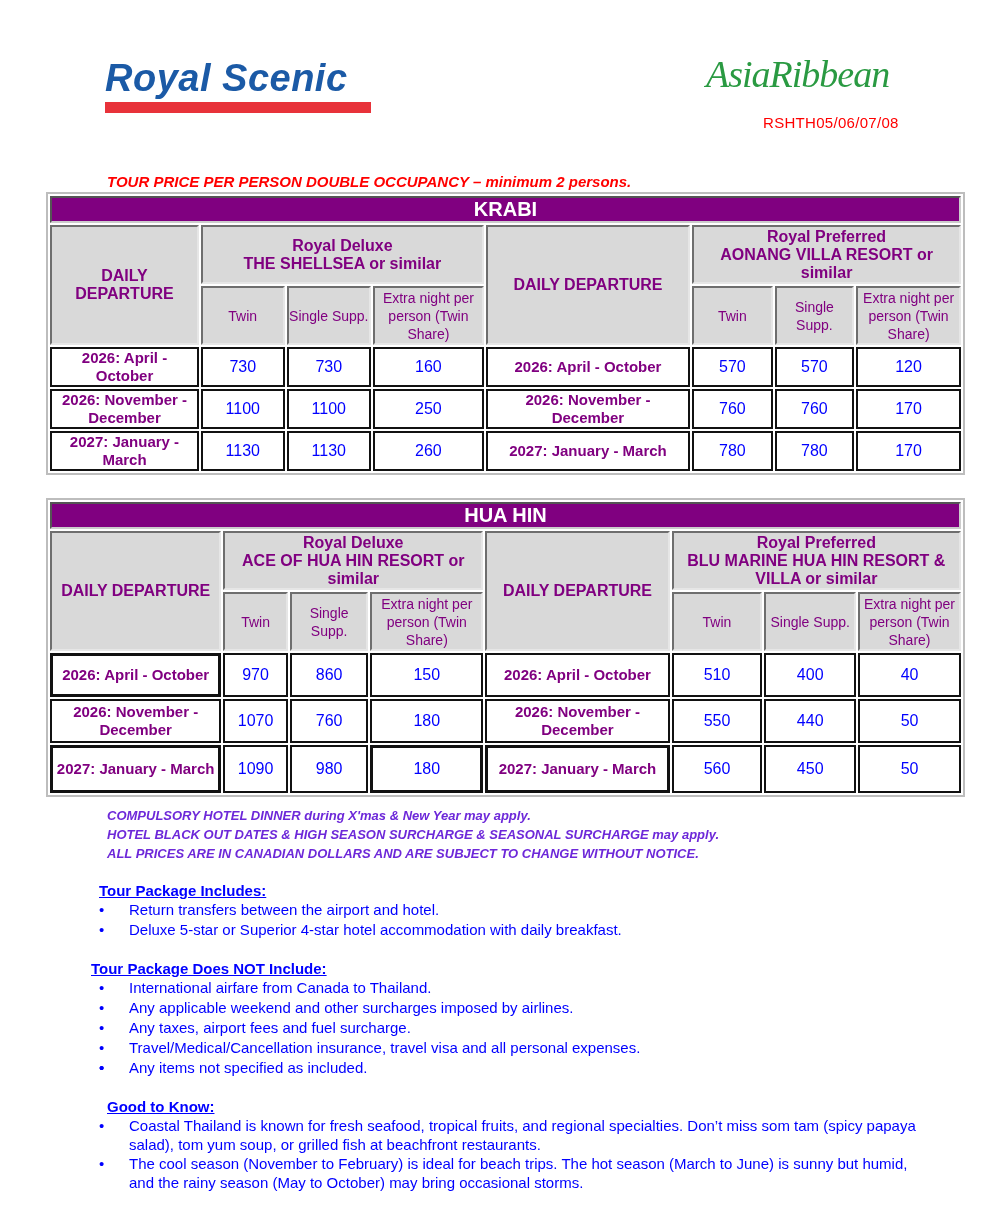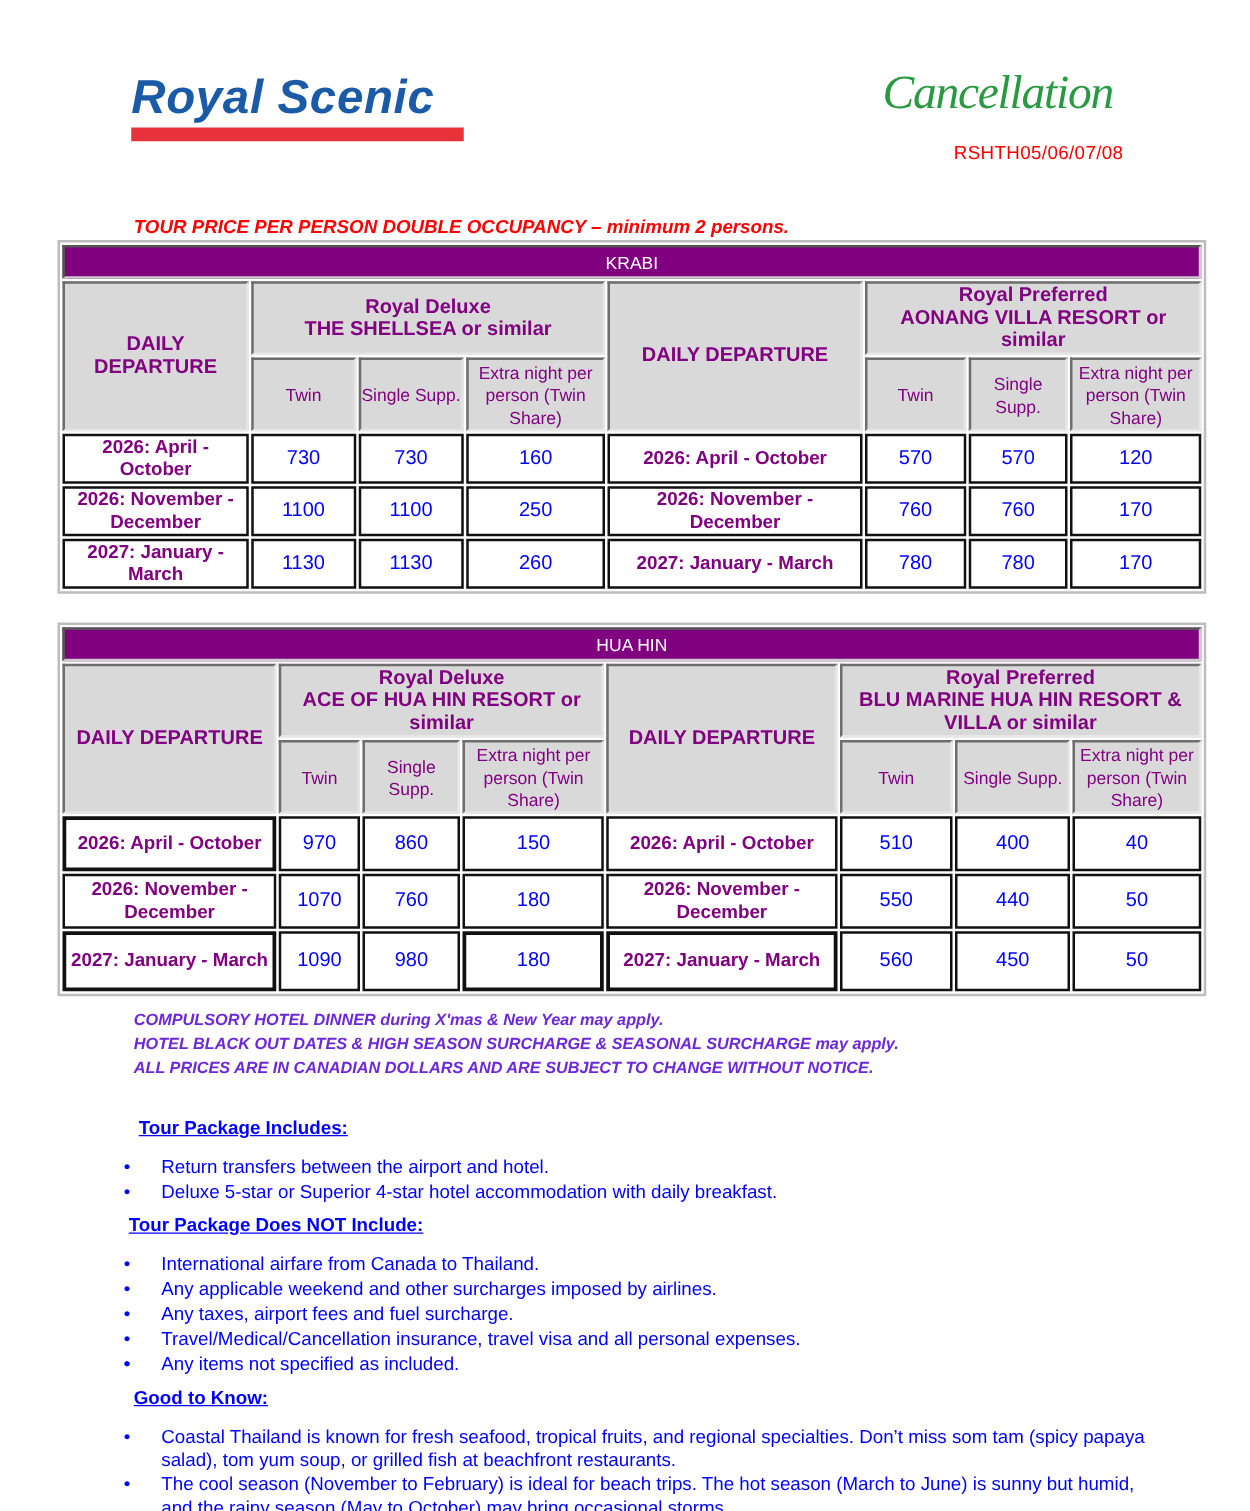--- a/index.html
+++ b/index.html
@@ -13,47 +13,47 @@
   .logo-asia { position:absolute; left:706px; top:52px; width:210px; }
   .logo-asia .word { font-family:"Liberation Serif", serif; font-style:italic; font-size:38px; color:#2a9a42; line-height:44px; letter-spacing:-1px; }
   .code { position:absolute; left:763px; top:114px; color:#ff0000; font-size:15px; letter-spacing:0.3px; }
 
   .tour-price { position:absolute; left:107px; top:173px; color:#ff0000; font-size:15px; font-weight:bold; font-style:italic; }
 
   
   .ptable-wrap { position:absolute; left:46px; width:919px; border:2px solid #bdbdbd; background:#fff; box-sizing:border-box; }
   table.pt { border-collapse:separate; border-spacing:2px; width:100%; table-layout:fixed; }
   table.pt td { padding:0; text-align:center; vertical-align:middle; font-family:"Liberation Sans", sans-serif; }
-  .title-cell { background:#800080; color:#fff; font-weight:normal; font-size:14px; height:27px; border:2px solid #555; border-right-color:#ccc; border-bottom-color:#ccc; box-sizing:border-box; }
+  .title-cell { background:#800080; color:#fff; font-weight:bold; font-size:20px; height:27px; border:2px solid #555; border-right-color:#ccc; border-bottom-color:#ccc; box-sizing:border-box; }
   .hcell { background:#d9d9d9; color:#800080; border:2px solid #6e6e6e; border-right-color:#e6e6e6; border-bottom-color:#e6e6e6; font-size:15px; line-height:18px; }
   .hcell.bold { font-weight:bold; font-size:16px; }
   .hcell.sub { font-size:14px; line-height:18px; }
   .dcell { background:#fff; border:2px solid #111; color:#800080; font-weight:bold; font-size:15px; line-height:18px; }
   .vcell { background:#fff; border:2px solid #111; color:#0000ff; font-size:16px;margin-left:23px; }
   .hua .dcell.thick, .hua .vcell.thick { border-width:3px; }
 
   
   .notes { position:absolute; left:107px; top:806px; color:#6d28d9; font-weight:bold; font-style:italic; font-size:13px; line-height:19px; }
 
   .section { position:absolute; color:#0000ff; font-size:15px; }
-  .section h3 { margin:12px; font-size:15px; font-weight:bold; text-decoration:underline; line-height:19px; }
+  .section h3 { margin:0; font-size:15px; font-weight:bold; text-decoration:underline; line-height:19px; }
   .section ul { margin:0; padding:0; list-style:none; }
   .section li { position:relative; padding-left:30px; line-height:20px; }
   .section li .bullet { position:absolute; left:0; top:0; width:30px; }
 </style>
 </head>
 <body>
 
 <div class="logo-royal">
   <div class="word">Royal Scenic</div>
   <div class="bar"></div>
 </div>
 
 <div class="logo-asia">
-  <div class="word">Cancellation</div>
+  <div class="word">AsiaRibbean</div>
 </div>
 <div class="code">RSHTH05/06/07/08</div>
 
 <div class="tour-price">TOUR PRICE PER PERSON DOUBLE OCCUPANCY – minimum 2 persons.</div>
 
 <div class="ptable-wrap" style="top:192px;">
   <table class="pt">
     <colgroup>
       <col style="width:148px">
         <col style="width:83px">

